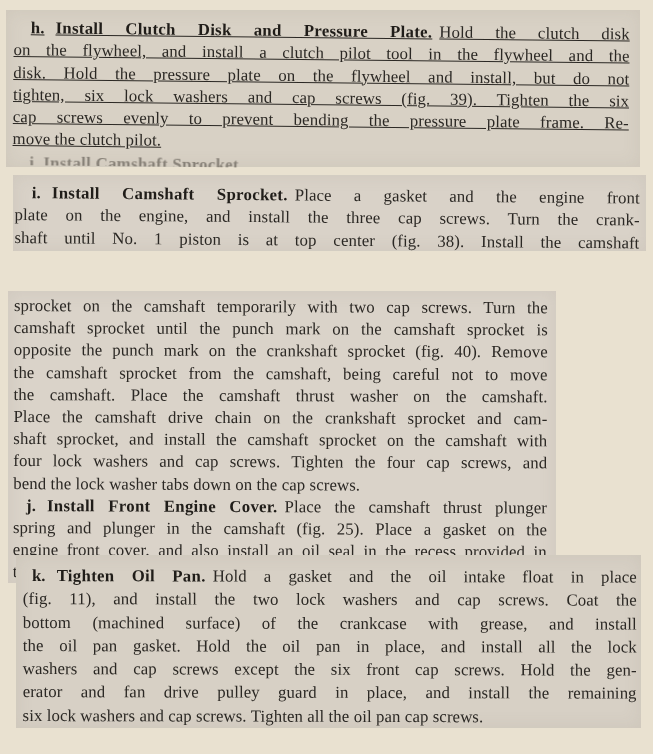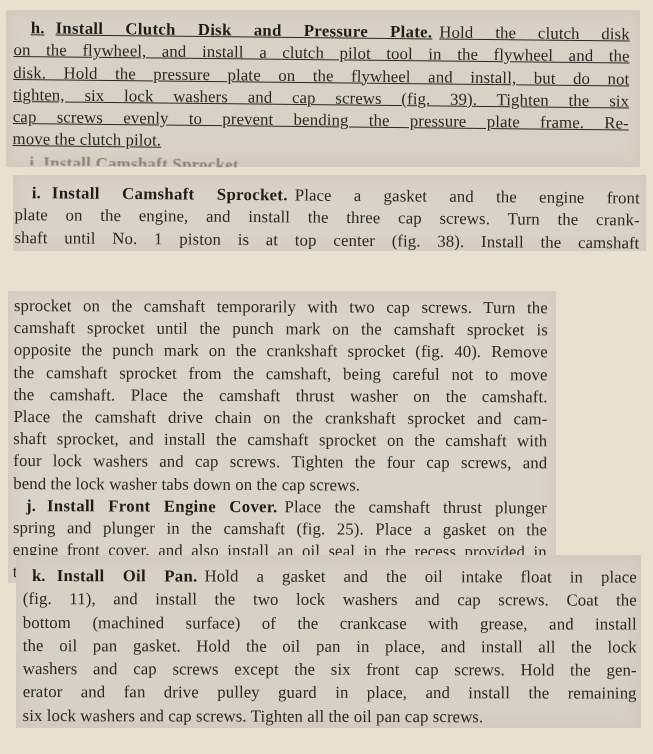--- a/index.html
+++ b/index.html
@@ -101,21 +101,21 @@
       </div>
       <div class="line">spring and plunger in the camshaft (fig. 25).  Place a gasket on the</div>
       <div class="line">engine front cover, and also install an oil seal in the recess provided in</div>
       <div class="line para-end">the cover.  Install the cover on the engine.</div>
     </div>
   </section>
 
   <section class="strip" id="strip-k">
     <div class="tb">
       <div class="line first">
-        <span class="lbl">k.</span><span class="hd">Install Oil Pan.</span><span>Hold a gasket and the oil intake float in place</span>
+        <span class="lbl">k.</span><span class="hd">Tighten Oil Pan.</span><span>Hold a gasket and the oil intake float in place</span>
       </div>
       <div class="line">(fig. 11), and install the two lock washers and cap screws.  Coat the</div>
       <div class="line">bottom (machined surface) of the crankcase with grease, and install</div>
       <div class="line">the oil pan gasket.  Hold the oil pan in place, and install all the lock</div>
       <div class="line">washers and cap screws except the six front cap screws.  Hold the gen-</div>
       <div class="line">erator and fan drive pulley guard in place, and install the remaining</div>
       <div class="line para-end">six lock washers and cap screws.  Tighten all the oil pan cap screws.</div>
     </div>
   </section>
 

